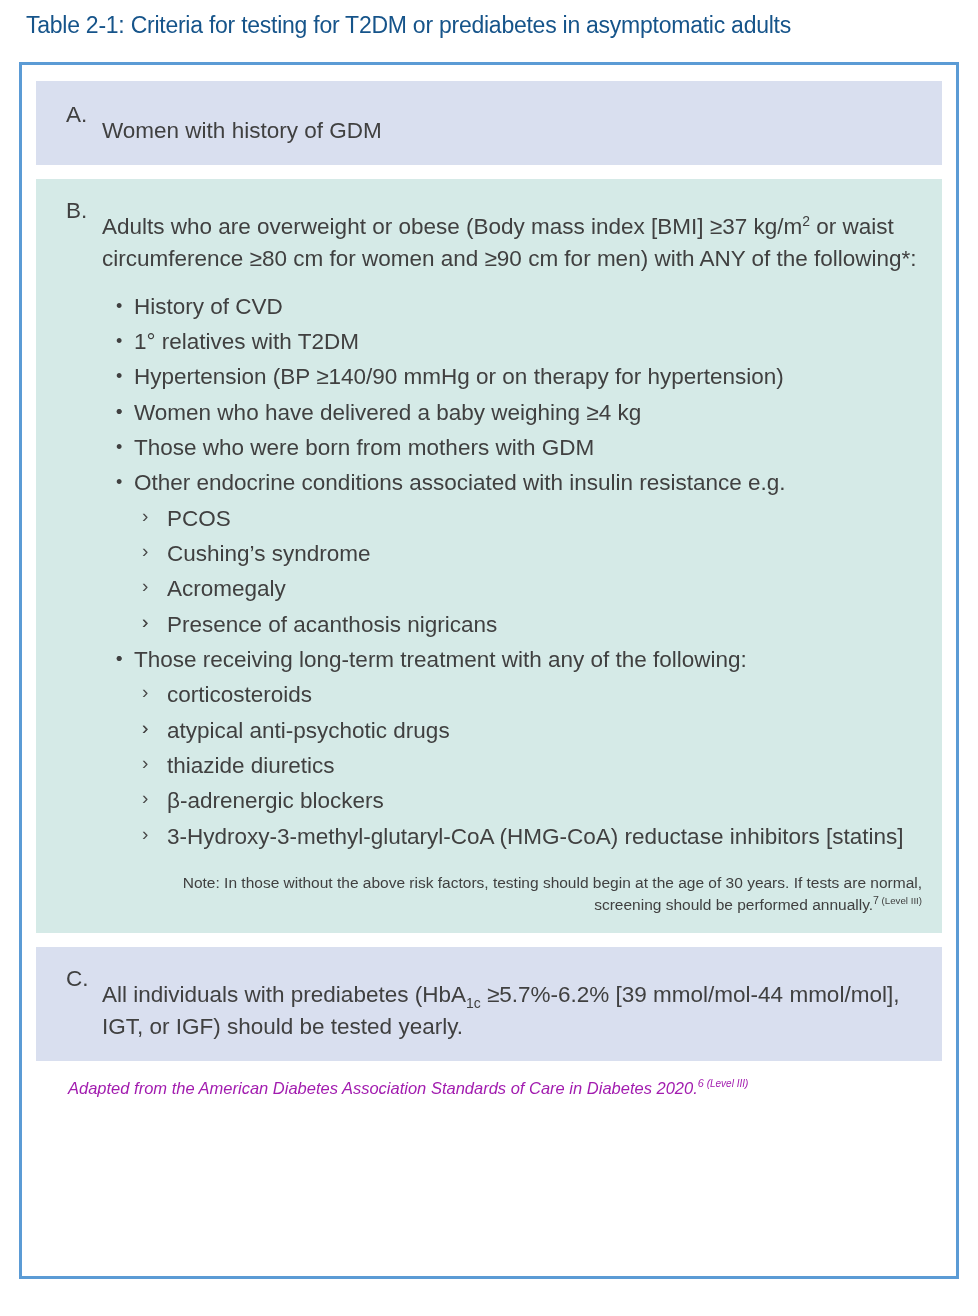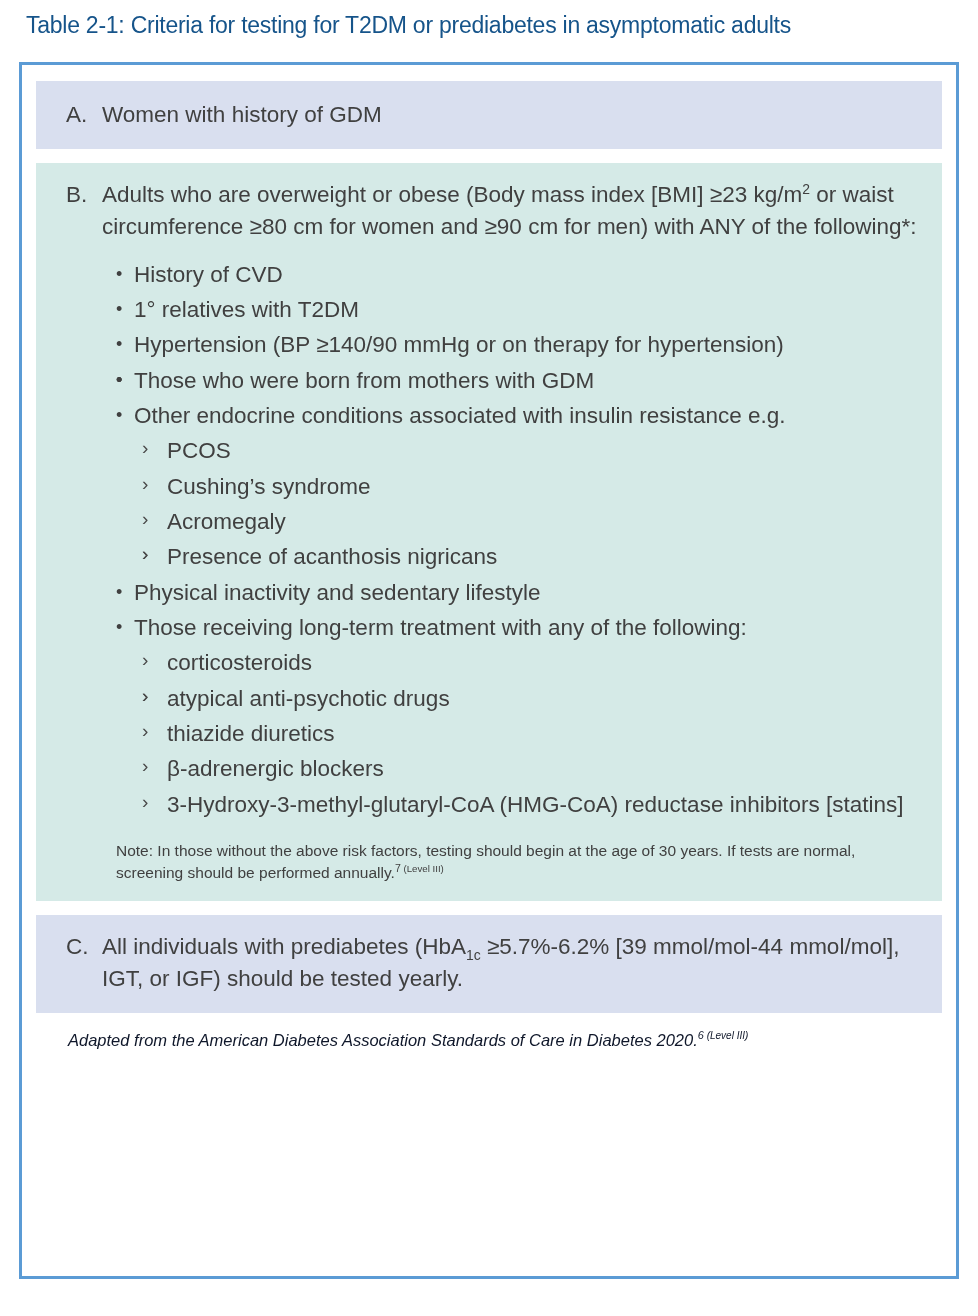--- a/index.html
+++ b/index.html
@@ -83,20 +83,21 @@
     font-size: 22.5px;
     line-height: 1.42;
   }
   .lettered .marker {
     flex: 0 0 auto;
     width: 36px;
     text-align: left;
   }
   .lettered .content {
     flex: 1 1 auto;
+    margin-top: 16px;
   }
 
   
   .bullets {
     margin: 14px 0 0 0;
     padding: 0;
     list-style: none;
     color: #404040;
     font-size: 22.5px;
     line-height: 1.57;
@@ -131,33 +132,34 @@
     color: #4a4a4a;
   }
 
   
   .note {
     margin: 18px 0 0 50px;
     color: #404040;
     font-size: 15.5px;
     line-height: 1.45;
     max-width: 818px;
+    text-align: right;
   }
   .note sup {
     font-size: 0.68em;
     vertical-align: super;
     line-height: 0;
   }
   .note sup .lvl { font-size: 0.92em; }
 
   
   .attribution {
     margin: 0;
     padding: 6px 0 0 32px;
-    color: #0f172a;
+    color: #a21caf;
     font-style: italic;
     font-size: 16.5px;
     line-height: 1.4;
   }
   .attribution sup {
     font-size: 0.66em;
     vertical-align: super;
     line-height: 0;
   }
   .attribution sup .lvl { font-size: 0.92em; }
@@ -186,41 +188,42 @@
       <div class="section lavender sec-a">
         <div class="lettered">
           <span class="marker">A.</span>
           <span class="content">Women with history of GDM</span>
         </div>
       </div>
 
       <div class="section mint sec-b">
         <div class="lettered">
           <span class="marker">B.</span>
-          <span class="content"><span>Adults who are overweight or obese (Body mass index [BMI] ≥23 kg/m</span><sup class="sup-inline">2</sup><span> or waist circumference ≥80 cm for women and ≥90 cm for men) with ANY of the following*:</span></span>
+          <span class="content"><span>Adults who are overweight or obese (Body mass index [BMI] ≥37 kg/m</span><sup class="sup-inline">2</sup><span> or waist circumference ≥80 cm for women and ≥90 cm for men) with ANY of the following*:</span></span>
         </div>
 
         <ul class="bullets">
           <li>
             <span class="dot">•</span>
             <span>History of CVD</span>
           </li>
           <li>
             <span class="dot">•</span>
             <span>1° relatives with T2DM</span>
           </li>
           <li>
             <span class="dot">•</span>
             <span>Hypertension (BP ≥140/90 mmHg or on therapy for hypertension)</span>
           </li>
           <li>
             <span class="dot">•</span>
           </li>
           <li>
             <span class="dot">•</span>
+            <span>Women who have delivered a baby weighing ≥4 kg</span>
           </li>
           <li>
             <span class="dot">•</span>
             <span>Those who were born from mothers with GDM</span>
           </li>
           <li>
             <span class="dot">•</span>
             <span>Other endocrine conditions associated with insulin resistance e.g.</span>
             <ul class="subbullets">
               <li>
@@ -239,21 +242,20 @@
                 <span class="chev">›</span>
               </li>
               <li>
                 <span class="chev">›</span>
                 <span>Presence of acanthosis nigricans</span>
               </li>
             </ul>
           </li>
           <li>
             <span class="dot">•</span>
-            <span>Physical inactivity and sedentary lifestyle</span>
           </li>
           <li>
             <span class="dot">•</span>
             <span>Those receiving long-term treatment with any of the following:</span>
             <ul class="subbullets">
               <li>
                 <span class="chev">›</span>
                 <span>corticosteroids</span>
               </li>
               <li>

